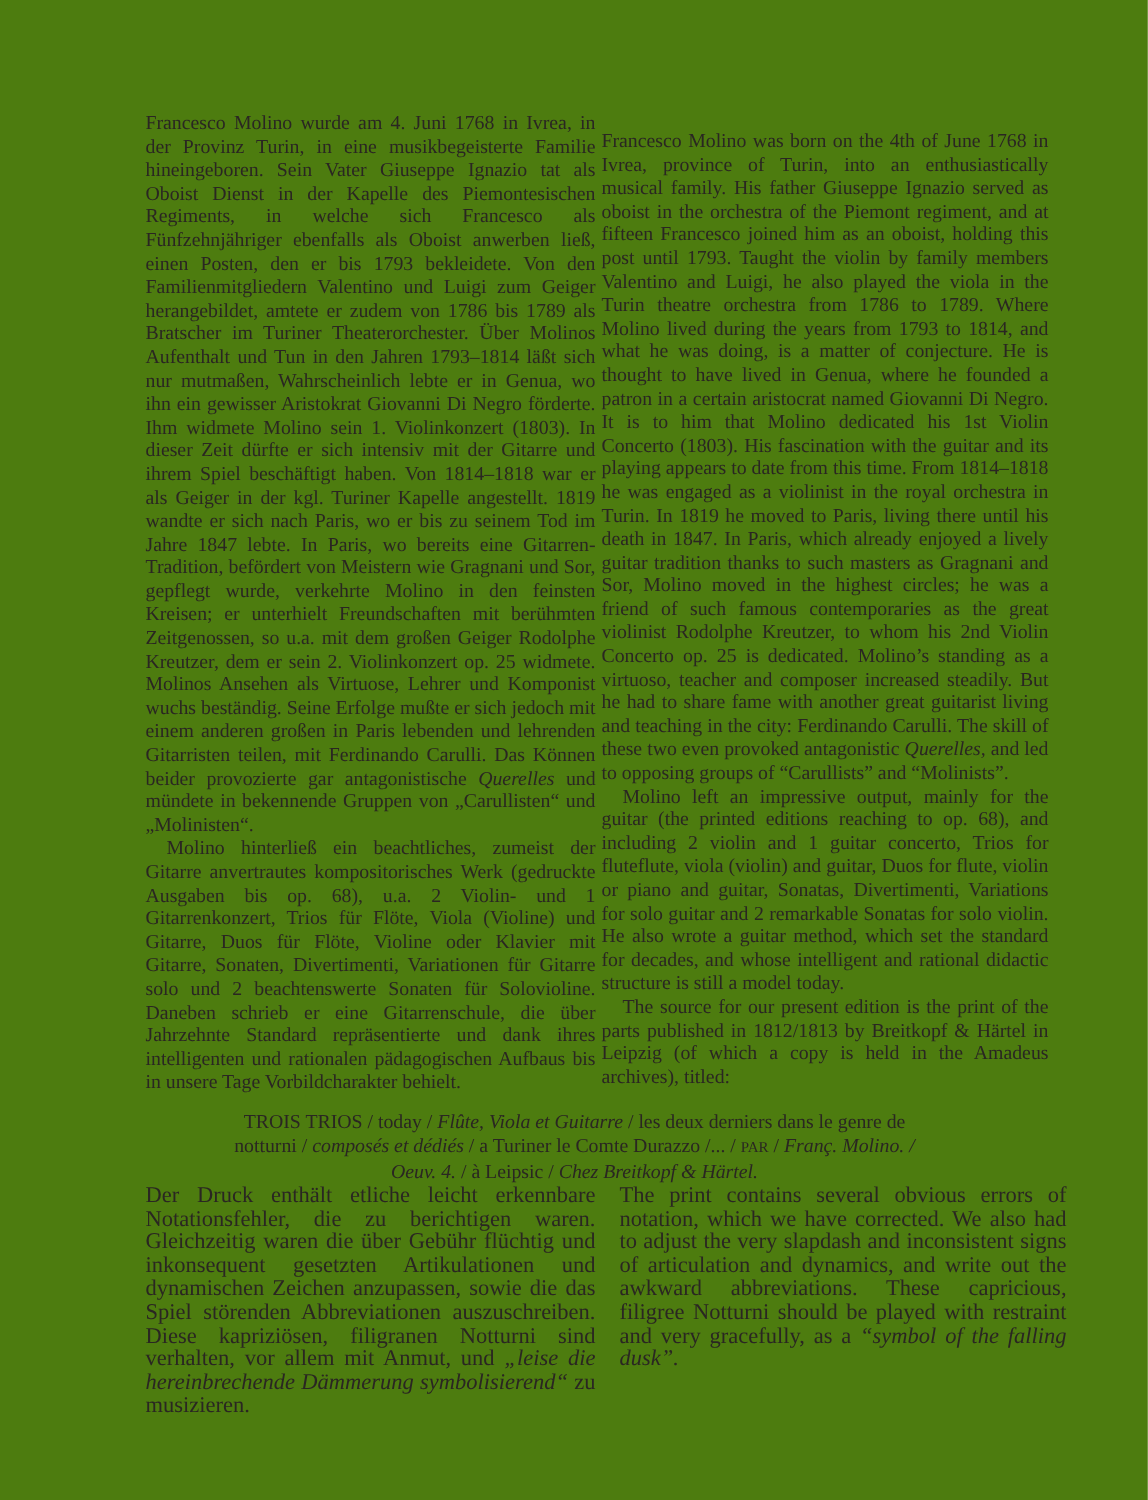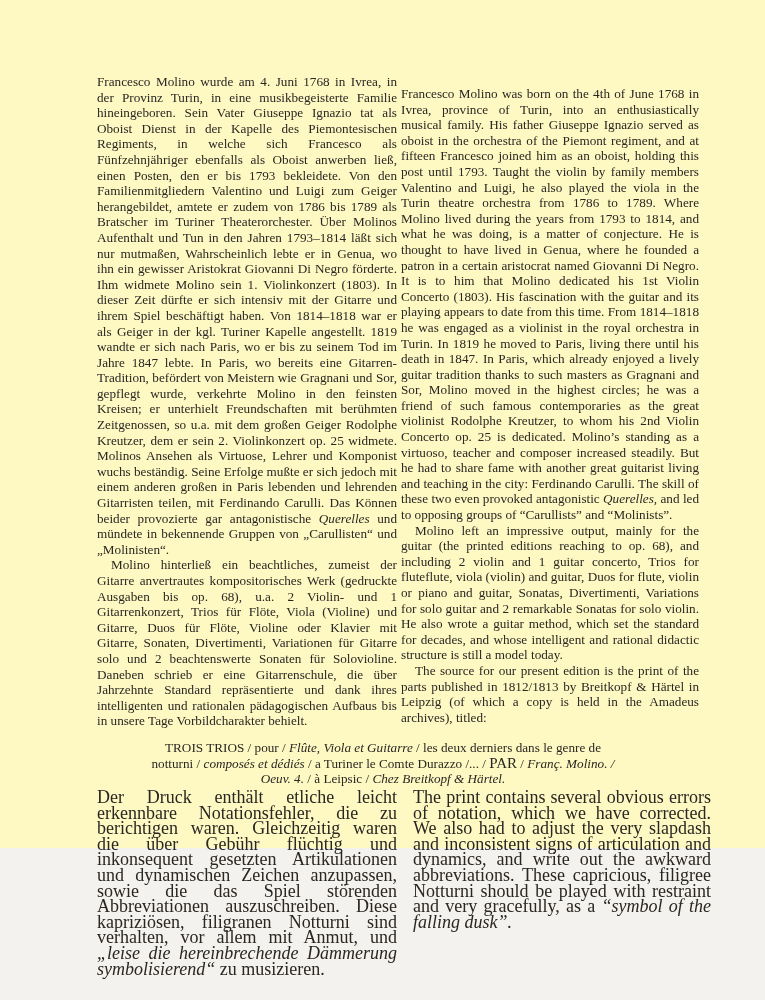--- a/index.html
+++ b/index.html
@@ -1,46 +1,46 @@
 <!DOCTYPE html>
 <html><head>
 <meta charset="utf-8">
 <style>
   html, body { margin:0; padding:0; }
   body { width:765px; height:1000px; background:#f4f2ee; position:relative; overflow:hidden; }
-  .page { position:absolute; left:0; top:0; width:765px; height:848px; background:#fef9c3; }
+  .page { position:absolute; left:0; top:0; width:765px; height:1000px; background:#4d7c0f; }
   .col { position:absolute; top:74px; width:300px; font-family:"Liberation Serif", serif; font-size:13.2px; line-height:15.6px; color:#2a2622; text-align:justify; hyphens:manual; }
   .col.left { left:97px; }
   .col.right { left:401px; width:298px;margin-top:12px; }
   .col p { margin:0; }
   .col p.ind { text-indent:14px; }
   .title-block { position:absolute; left:150px; top:740px; width:466px; text-align:center; font-family:"Liberation Serif", serif; font-size:13.2px; line-height:15.6px; color:#2a2622; }
   .title-block i { font-style:italic; }
-  .title-block .sc { font-size:15px; }
-  .bottom { position:absolute; top:790px; width:300px; font-family:"Liberation Serif", serif; font-size:18px; line-height:15.6px; color:#2a2622; text-align:justify; }
+  .title-block .sc { font-size:10px; }
+  .bottom { position:absolute; top:790px; width:300px; font-family:"Liberation Serif", serif; font-size:15px; line-height:15.6px; color:#2a2622; text-align:justify; }
   .bottom.left { left:97px; }
   .bottom.right { left:401px; width:298px;margin-left:12px; }
   .bottom p { margin:0; }
   i { font-style:italic; }
 </style>
 </head>
 <body>
 
 <div class="page">
   <div class="col left">
     <p><span>Francesco Molino wurde am 4. Juni 1768 in Ivrea, in der Provinz Turin, in eine musikbegeisterte Familie hineingeboren. Sein Vater Giuseppe Ignazio tat als Oboist Dienst in der Kapelle des Piemontesischen Regiments, in welche sich Francesco als Fünfzehnjähriger ebenfalls als Oboist anwerben ließ, einen Posten, den er bis 1793 bekleidete. Von den Familienmitgliedern Valentino und Luigi zum Geiger herangebildet, amtete er zudem von 1786 bis 1789 als Bratscher im Turiner Theaterorchester. Über Molinos Aufenthalt und Tun in den Jahren 1793–1814 läßt sich nur mutmaßen, Wahrscheinlich lebte er in Genua, wo ihn ein gewisser Aristokrat Giovanni Di Negro förderte. Ihm widmete Molino sein 1. Violinkonzert (1803). In dieser Zeit dürfte er sich intensiv mit der Gitarre und ihrem Spiel beschäftigt haben. Von 1814–1818 war er als Geiger in der kgl. Turiner Kapelle angestellt. 1819 wandte er sich nach Paris, wo er bis zu seinem Tod im Jahre 1847 lebte. In Paris, wo bereits eine Gitarren-Tradition, befördert von Meistern wie Gragnani und Sor, gepflegt wurde, verkehrte Molino in den feinsten Kreisen; er unterhielt Freundschaften mit berühmten Zeitgenossen, so u.a. mit dem großen Geiger Rodolphe Kreutzer, dem er sein 2. Violinkonzert op. 25 widmete. Molinos Ansehen als Virtuose, Lehrer und Komponist wuchs beständig. Seine Erfolge mußte er sich jedoch mit einem anderen großen in Paris lebenden und lehrenden Gitarristen teilen, mit Ferdinando Carulli. Das Können beider provozierte gar antagonistische</span> <i>Querelles</i> <span>und mündete in bekennende Gruppen von „Carullisten“ und „Molinisten“.</span></p>
     <p class="ind">Molino hinterließ ein beachtliches, zumeist der Gitarre anvertrautes kompositorisches Werk (gedruckte Ausgaben bis op. 68), u.a. 2 Violin- und 1 Gitarrenkonzert, Trios für Flöte, Viola (Violine) und Gitarre, Duos für Flöte, Violine oder Klavier mit Gitarre, Sonaten, Divertimenti, Variationen für Gitarre solo und 2 beachtenswerte Sonaten für Solovioline. Daneben schrieb er eine Gitarrenschule, die über Jahrzehnte Standard repräsentierte und dank ihres intelligenten und rationalen pädagogischen Aufbaus bis in unsere Tage Vorbildcharakter behielt.</p>
   </div>
   <div class="col right">
     <p><span>Francesco Molino was born on the 4th of June 1768 in Ivrea, province of Turin, into an enthusiastically musical family. His father Giuseppe Ignazio served as oboist in the orchestra of the Piemont regiment, and at fifteen Francesco joined him as an oboist, holding this post until 1793. Taught the violin by family members Valentino and Luigi, he also played the viola in the Turin theatre orchestra from 1786 to 1789. Where Molino lived during the years from 1793 to 1814, and what he was doing, is a matter of conjecture. He is thought to have lived in Genua, where he founded a patron in a certain aristocrat named Giovanni Di Negro. It is to him that Molino dedicated his 1st Violin Concerto (1803). His fascination with the guitar and its playing appears to date from this time. From 1814–1818 he was engaged as a violinist in the royal orchestra in Turin. In 1819 he moved to Paris, living there until his death in 1847. In Paris, which already enjoyed a lively guitar tradition thanks to such masters as Gragnani and Sor, Molino moved in the highest circles; he was a friend of such famous contemporaries as the great violinist Rodolphe Kreutzer, to whom his 2nd Violin Concerto op. 25 is dedicated. Molino’s standing as a virtuoso, teacher and composer increased steadily. But he had to share fame with another great guitarist living and teaching in the city: Ferdinando Carulli. The skill of these two even provoked antagonistic</span> <i>Querelles,</i> <span>and led to opposing groups of “Carullists” and “Molinists”.</span></p>
     <p class="ind">Molino left an impressive output, mainly for the guitar (the printed editions reaching to op. 68), and including 2 violin and 1 guitar concerto, Trios for fluteflute, viola (violin) and guitar, Duos for flute, violin or piano and guitar, Sonatas, Divertimenti, Variations for solo guitar and 2 remarkable Sonatas for solo violin. He also wrote a guitar method, which set the standard for decades, and whose intelligent and rational didactic structure is still a model today.</p>
     <p class="ind">The source for our present edition is the print of the parts published in 1812/1813 by Breitkopf &amp; Härtel in Leipzig (of which a copy is held in the Amadeus archives), titled:</p>
   </div>
   <div class="title-block">
-    <span>TROIS TRIOS / pour / </span><i>Flûte, Viola et Guitarre</i><span> / les deux derniers dans le genre de notturni / </span><i>composés et dédiés</i><span> / a Turiner le Comte Durazzo /... / </span><span class="sc">PAR</span><span> / </span><i>Franç. Molino. / Oeuv. 4.</i><span> / à Leipsic / </span><i>Chez Breitkopf &amp; Härtel.</i>
+    <span>TROIS TRIOS / today / </span><i>Flûte, Viola et Guitarre</i><span> / les deux derniers dans le genre de notturni / </span><i>composés et dédiés</i><span> / a Turiner le Comte Durazzo /... / </span><span class="sc">PAR</span><span> / </span><i>Franç. Molino. / Oeuv. 4.</i><span> / à Leipsic / </span><i>Chez Breitkopf &amp; Härtel.</i>
   </div>
   <div class="bottom left">
     <p><span>Der Druck enthält etliche leicht erkennbare Notationsfehler, die zu berichtigen waren. Gleichzeitig waren die über Gebühr flüchtig und inkonsequent gesetzten Artikulationen und dynamischen Zeichen anzupassen, sowie die das Spiel störenden Abbreviationen auszuschreiben. Diese kapriziösen, filigranen Notturni sind verhalten, vor allem mit Anmut, und</span> <i>„leise die hereinbrechende Dämmerung symbolisierend“</i> <span>zu musizieren.</span></p>
   </div>
   <div class="bottom right">
     <p><span>The print contains several obvious errors of notation, which we have corrected. We also had to adjust the very slapdash and inconsistent signs of articulation and dynamics, and write out the awkward abbreviations. These capricious, filigree Notturni should be played with restraint and very gracefully, as a</span> <i>“symbol of the falling dusk”.</i></p>
   </div>
 </div>
 
 </body></html>

